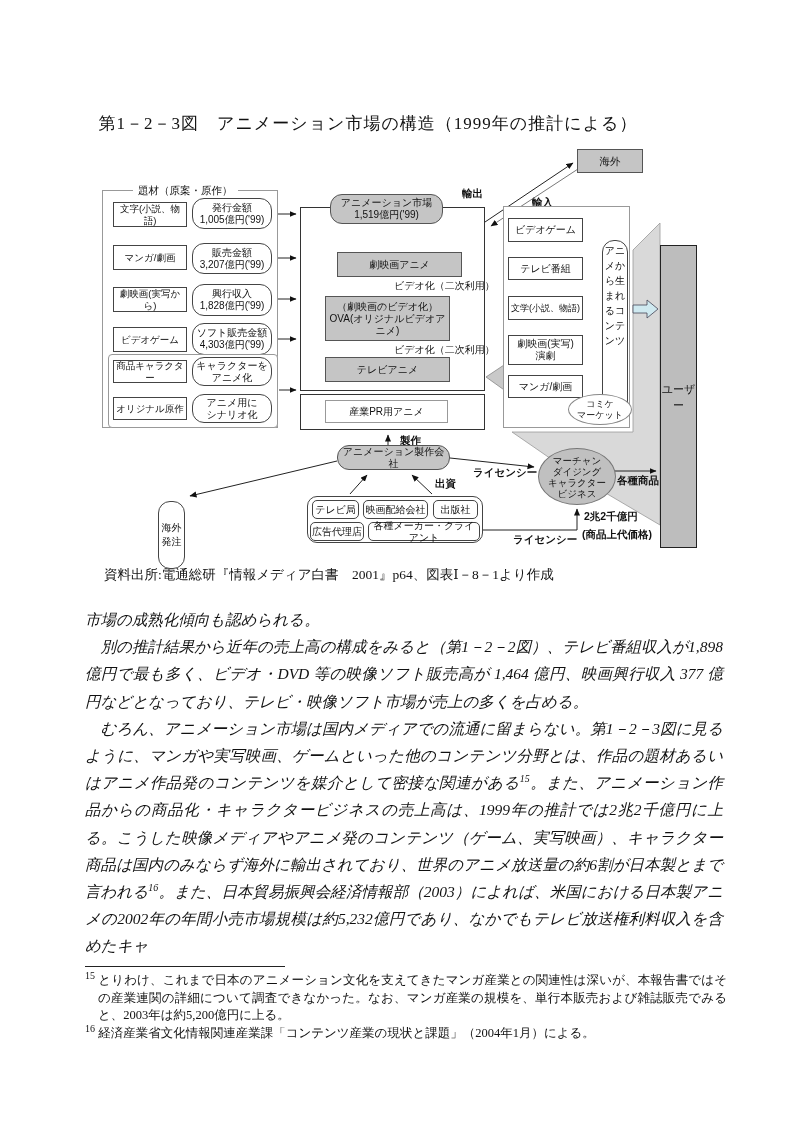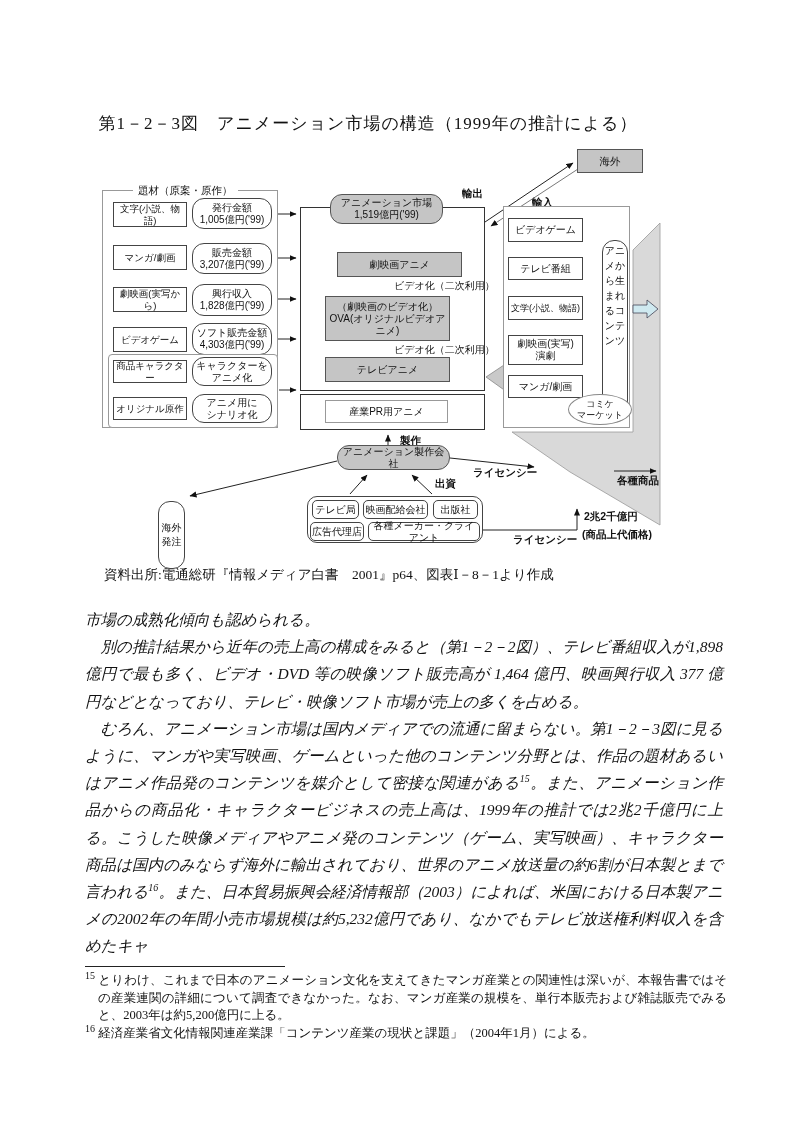--- a/index.html
+++ b/index.html
@@ -125,33 +125,38 @@
     <div class="box" style="left:508px;top:218px;width:75px;height:24px;">ビデオゲーム</div>
     <div class="box" style="left:508px;top:257px;width:75px;height:23px;">テレビ番組</div>
     <div class="box" style="left:508px;top:296px;width:75px;height:24px;font-size:9px;">文学(小説、物語)</div>
     <div class="box" style="left:508px;top:335px;width:75px;height:30px;">劇映画(実写)
 演劇</div>
     <div class="box" style="left:508px;top:375px;width:75px;height:23px;">マンガ/劇画</div>
     <div class="box round vstack" style="left:602px;top:218px;width:26px;height:182px;font-size:10px;line-height:15px;align-items:flex-start;padding-top:2px;">アニメから生まれるコンテンツ</div>
     <div class="box" style="left:568px;top:394px;width:64px;height:31px;border-radius:50%;border-color:#888;font-size:9px;line-height:10.5px;">コミケ
 マーケット</div>
 
+    <div class="box gray vstack" style="left:660px;top:223px;width:37px;height:303px;background:#bdbdbd;border:1.3px solid #222;font-size:11px;line-height:16px;">ユーザー</div>
 
     <div class="lbl" style="left:400px;top:434px;">製作</div>
     <div class="box gray round" style="left:337px;top:445px;width:113px;height:25px;border-width:1.3px;">アニメーション製作会社</div>
     <div class="box round vstack" style="left:158px;top:479px;width:27px;height:68px;font-size:10px;line-height:14px;">海外発注</div>
     <div class="lbl" style="left:435px;top:477px;">出資</div>
 
     <div class="grp" style="left:307px;top:496px;width:176px;height:47px;border-radius:10px;border-color:#444;"></div>
     <div class="box round" style="left:312px;top:500px;width:47px;height:19px;border-radius:5px;">テレビ局</div>
     <div class="box round" style="left:363px;top:500px;width:65px;height:19px;border-radius:5px;">映画配給会社</div>
     <div class="box round" style="left:433px;top:500px;width:45px;height:19px;border-radius:5px;">出版社</div>
     <div class="box round" style="left:310px;top:522px;width:54px;height:19px;border-radius:5px;">広告代理店</div>
     <div class="box round" style="left:368px;top:522px;width:112px;height:19px;border-radius:5px;">各種メーカー・クライアント</div>
 
+    <div class="box" style="left:538px;top:448px;width:78px;height:57px;border-radius:50%;background:#c0c0c0;border-color:#777;font-size:9.5px;line-height:11px;">マーチャン
+ダイジング
+キャラクター
+ビジネス</div>
     <div class="lbl" style="left:473px;top:466px;">ライセンシー</div>
     <div class="lbl" style="left:513px;top:533px;">ライセンシー</div>
     <div class="lbl" style="left:584px;top:510px;">2兆2千億円</div>
     <div class="lbl" style="left:582px;top:528px;">(商品上代価格)</div>
     <div class="lbl" style="left:617px;top:474px;">各種商品</div>
   </div>
 
   <div class="src">資料出所:電通総研『情報メディア白書　2001』p64、図表Ⅰ－8－1より作成</div>
 
   <div class="bodytext">

